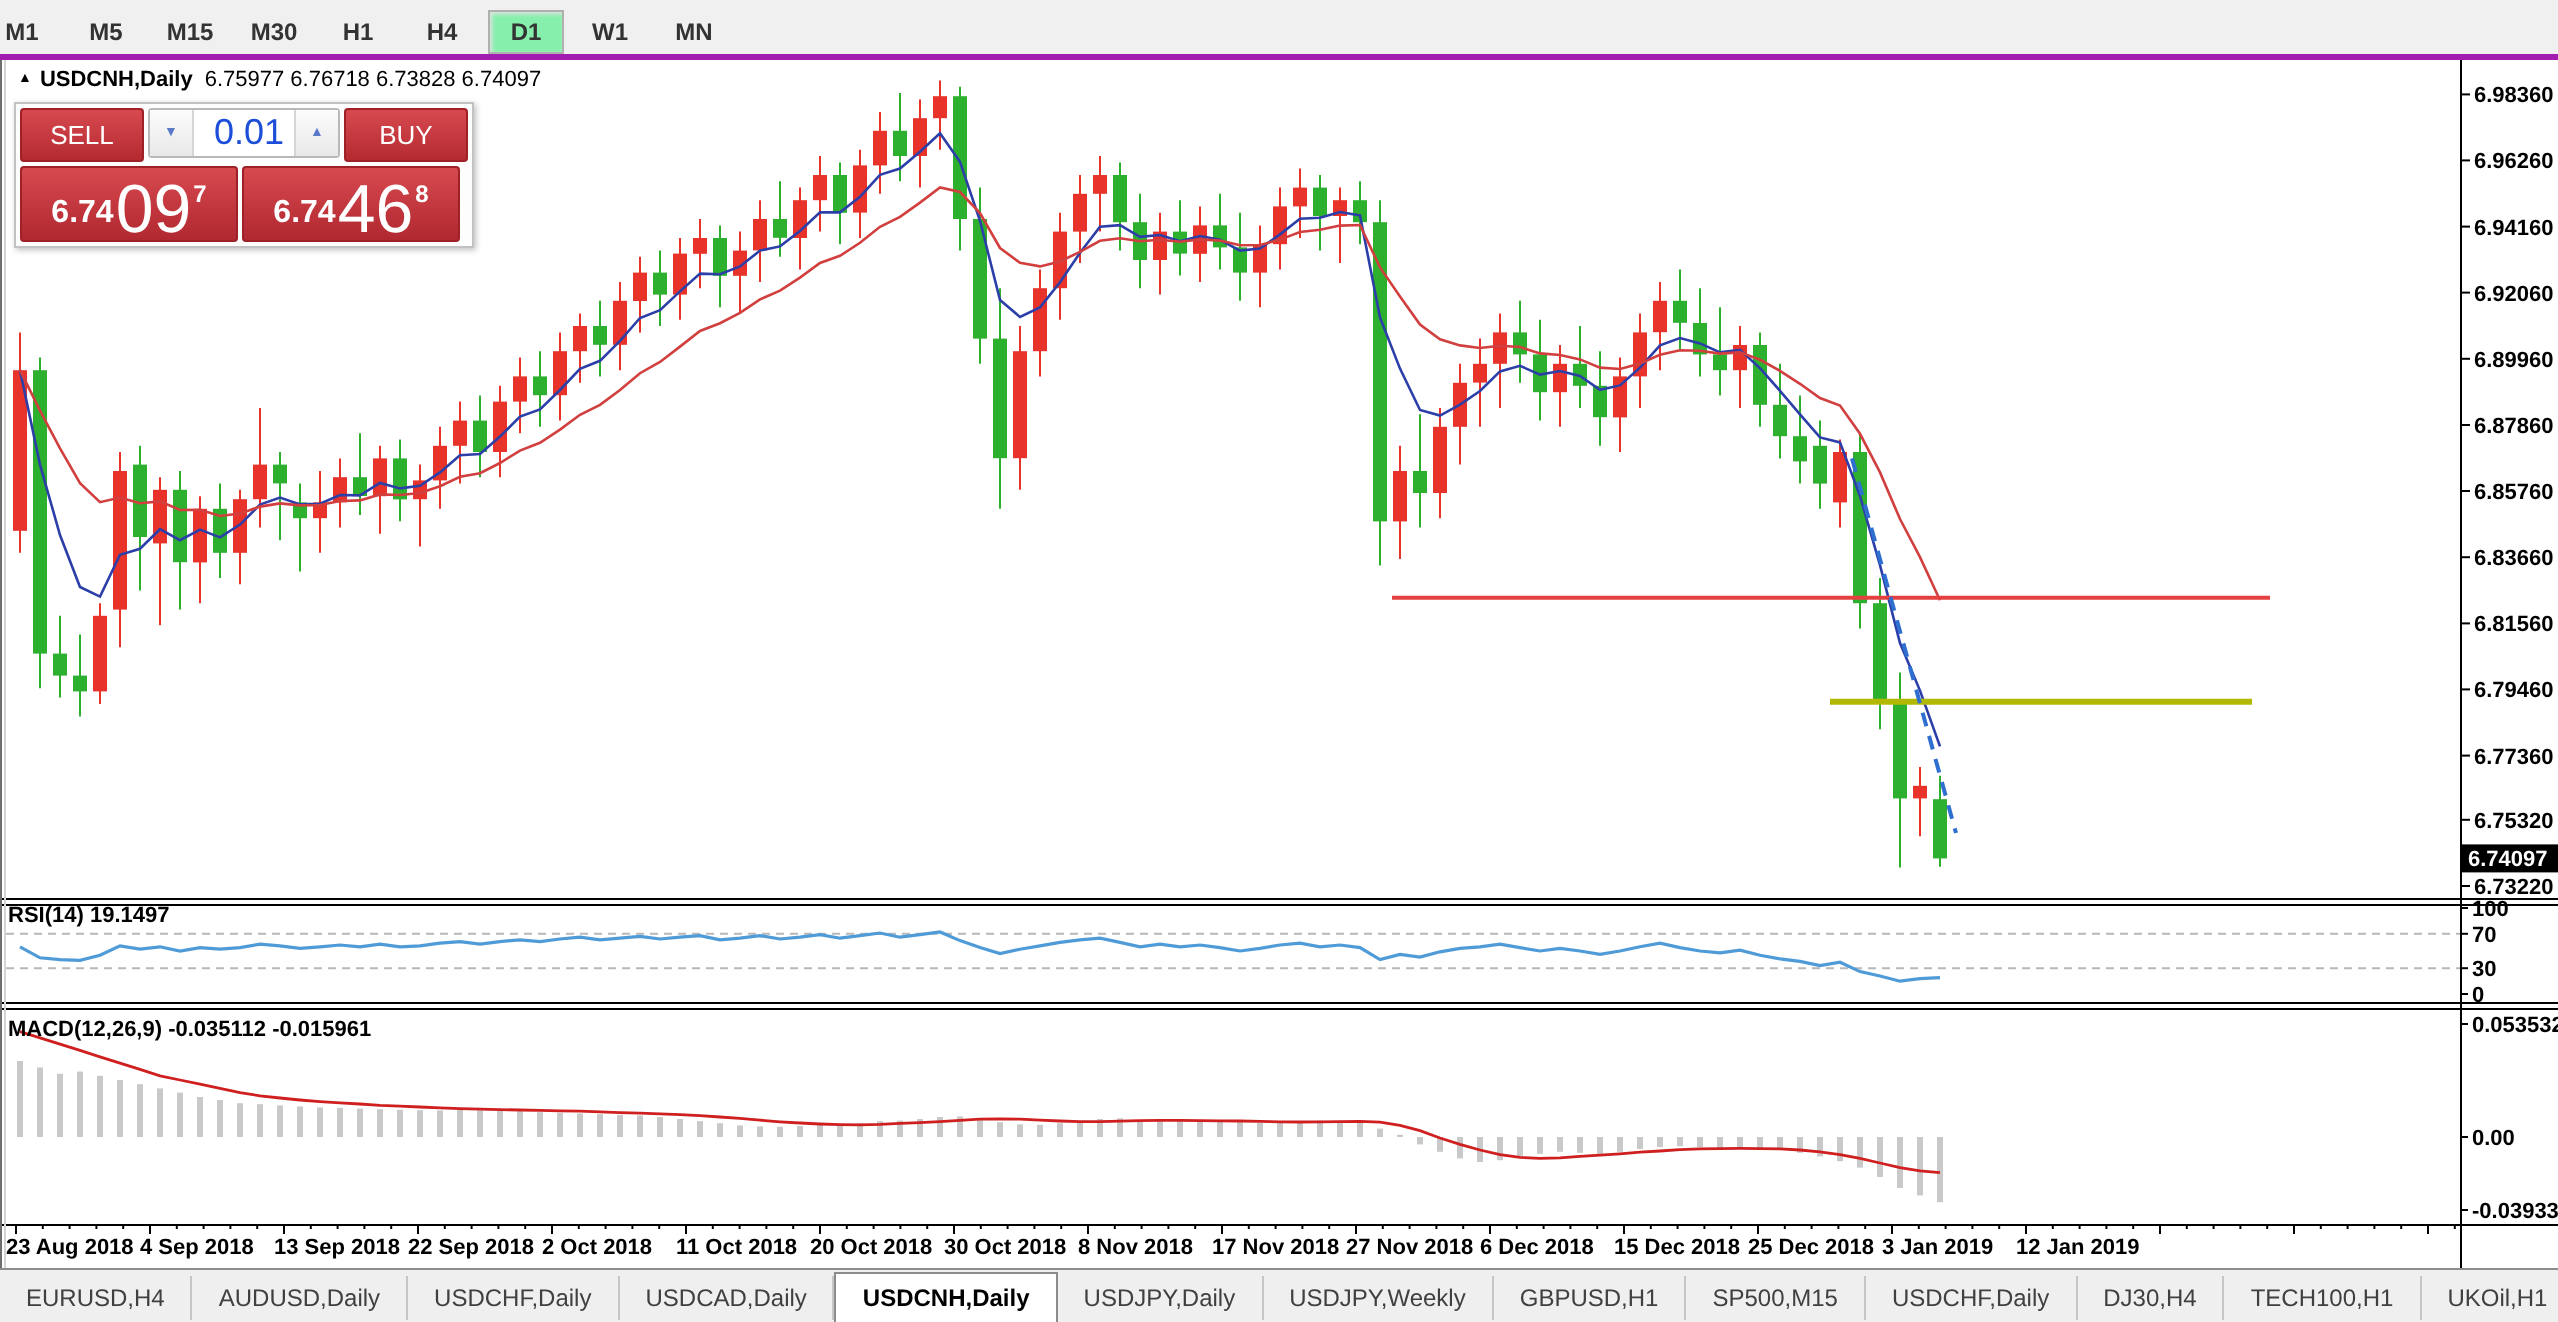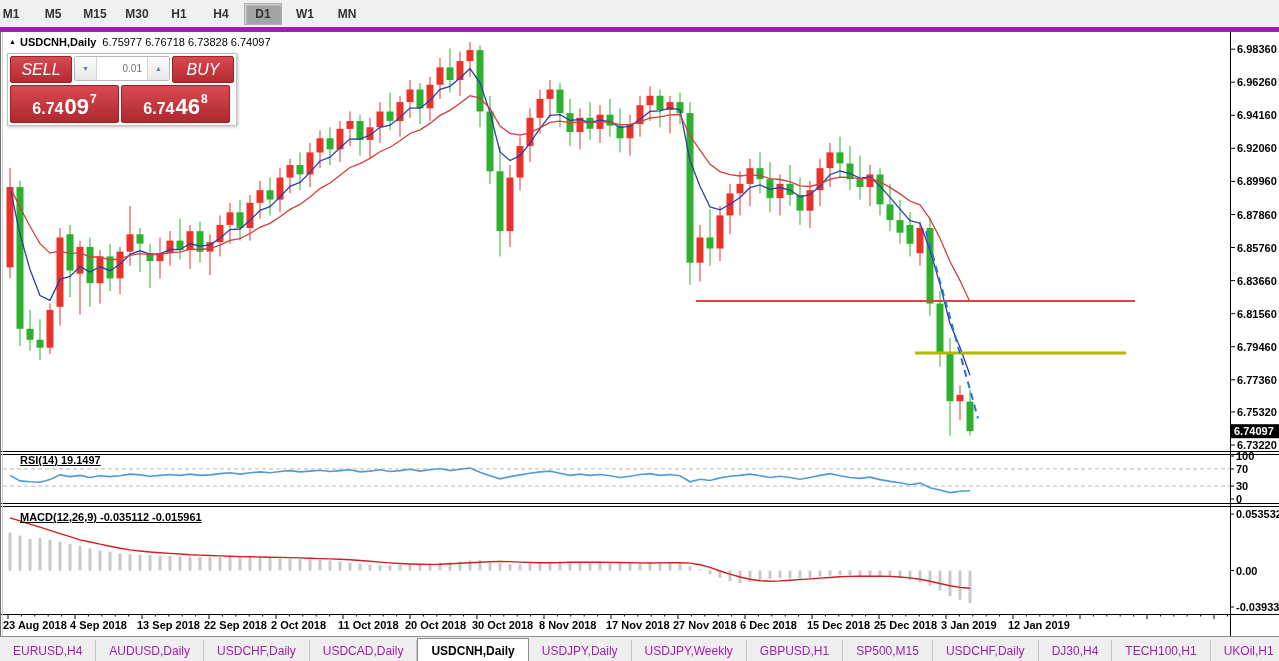--- a/index.html
+++ b/index.html
@@ -1,58 +1,58 @@
 <!DOCTYPE html>
 <html><head>
 <meta charset="utf-8">
 <style>
   html,body{margin:0;padding:0;background:#fff;}
   body{width:1279px;height:661px;overflow:hidden;font-family:"Liberation Sans",sans-serif;-webkit-font-smoothing:antialiased;}
 
   
-  .toolbar{height:27px;background:#f0f0f0;border-bottom:5px solid #a21caf;display:flex;align-items:center;}
+  .toolbar{height:27px;background:#f0f0f0;border-bottom:3px solid #a21caf;display:flex;align-items:flex-end;}
   .tf-btn{min-width:30px;height:20px;line-height:20px;text-align:center;font-size:12px;font-weight:700;color:#333;
           margin:0 2px;padding:0 3px;border:1px solid transparent;cursor:default;}
   .tf-btn:first-child{margin-left:-8px;}
-  .tf-btn.active{background:#a3a3a3;border:1px solid #b0b0b0;box-shadow:inset 1px 1px 2px #e3e3e3;}
+  .tf-btn.active{background:#86efac;border:1px solid #b0b0b0;box-shadow:inset 1px 1px 2px #e3e3e3;}
 
   
   .chart-wrap{position:relative;width:1279px;height:604px;background:#fff;}
   .chart-wrap svg{position:absolute;left:0;top:0;display:block;}
   svg text{font-family:"Liberation Sans",sans-serif;font-size:11px;font-weight:700;fill:#000;}
 
   .symbol-header{position:absolute;left:9px;top:4px;font-size:11px;font-weight:700;color:#000;white-space:nowrap;}
   .symbol-header .tri{font-size:7px;vertical-align:2px;margin-right:4px;}
   .symbol-header .ohlc{margin-left:6px;font-weight:400;}
 
-  .panel-label{position:absolute;left:20px;font-size:11px;font-weight:700;color:#000;white-space:nowrap;text-decoration:underline;}
+  .panel-label{position:absolute;left:4px;font-size:11px;font-weight:700;color:#000;white-space:nowrap;}
 
   
   .trade-panel{position:absolute;left:7px;top:21px;width:224px;background:#fdfdfd;border:1px solid #c2c2c2;
                padding:2px;box-shadow:1px 1px 3px rgba(0,0,0,.25);}
   .tp-row{display:flex;gap:2px;}
   .tp-row + .tp-row{margin-top:2px;}
   .tp-btn{flex:0 0 60px;height:25px;display:flex;align-items:center;justify-content:center;color:#fff;
-          font-size:16px;background:linear-gradient(#d7494f,#b52a31);border:1px solid #9e2127;border-radius:2px;font-style:italic;}
+          font-size:13px;background:linear-gradient(#d7494f,#b52a31);border:1px solid #9e2127;border-radius:2px;}
   .spinner{flex:1;display:flex;height:25px;border:1px solid #b9b9b9;background:#fff;border-radius:2px;box-sizing:border-box;}
   .spin-btn{width:21px;display:flex;align-items:center;justify-content:center;font-size:7px;color:#5a79c9;
             background:linear-gradient(#fcfcfc,#e8e8e8);}
   .spin-btn.left{border-right:1px solid #d5d5d5;}
   .spin-btn.right{border-left:1px solid #d5d5d5;}
-  .vol{flex:1;text-align:right;font-size:10px;color:#737373;line-height:23px;padding-right:5px;}
+  .vol{flex:1;text-align:right;font-size:18px;color:#1d4ed8;line-height:23px;padding-right:5px;}
   .price-box{flex:0 0 109px;height:38px;display:flex;align-items:flex-end;justify-content:center;gap:1px;
              color:#fff;background:linear-gradient(#d7494f,#b12830);border:1px solid #9e2127;border-radius:2px;box-sizing:border-box;}
   .pb-small{font-size:16px;font-weight:700;margin-bottom:4px;}
-  .pb-big{font-size:22px;font-weight:700;line-height:30px;margin-bottom:0px;}
+  .pb-big{font-size:34px;font-weight:400;line-height:30px;margin-bottom:0px;}
   .pb-sup{font-size:12px;font-weight:700;margin-bottom:16px;}
 
   
   .tabbar{height:29px;background:#efefef;border-top:1px solid #8c8c8c;display:flex;align-items:flex-end;box-sizing:border-box;}
   .tab-list{display:flex;align-items:flex-end;height:100%;}
-  .tab{height:22px;line-height:22px;padding:0 13px;font-size:12px;color:#a21caf;white-space:nowrap;
+  .tab{height:22px;line-height:22px;padding:0 13px;font-size:12px;color:#404040;white-space:nowrap;
        border-right:1px solid #c6c6c6;margin-bottom:3px;}
   .tab.active{background:#fff;border:1px solid #8c8c8c;border-bottom:1px solid #fff;font-weight:700;color:#000;
               height:27px;line-height:25px;margin-bottom:0;box-sizing:border-box;}
 </style>
 </head>
 <body>
 
 <div class="toolbar">
     <div class="tf-btn">M1</div>
     <div class="tf-btn">M5</div>

